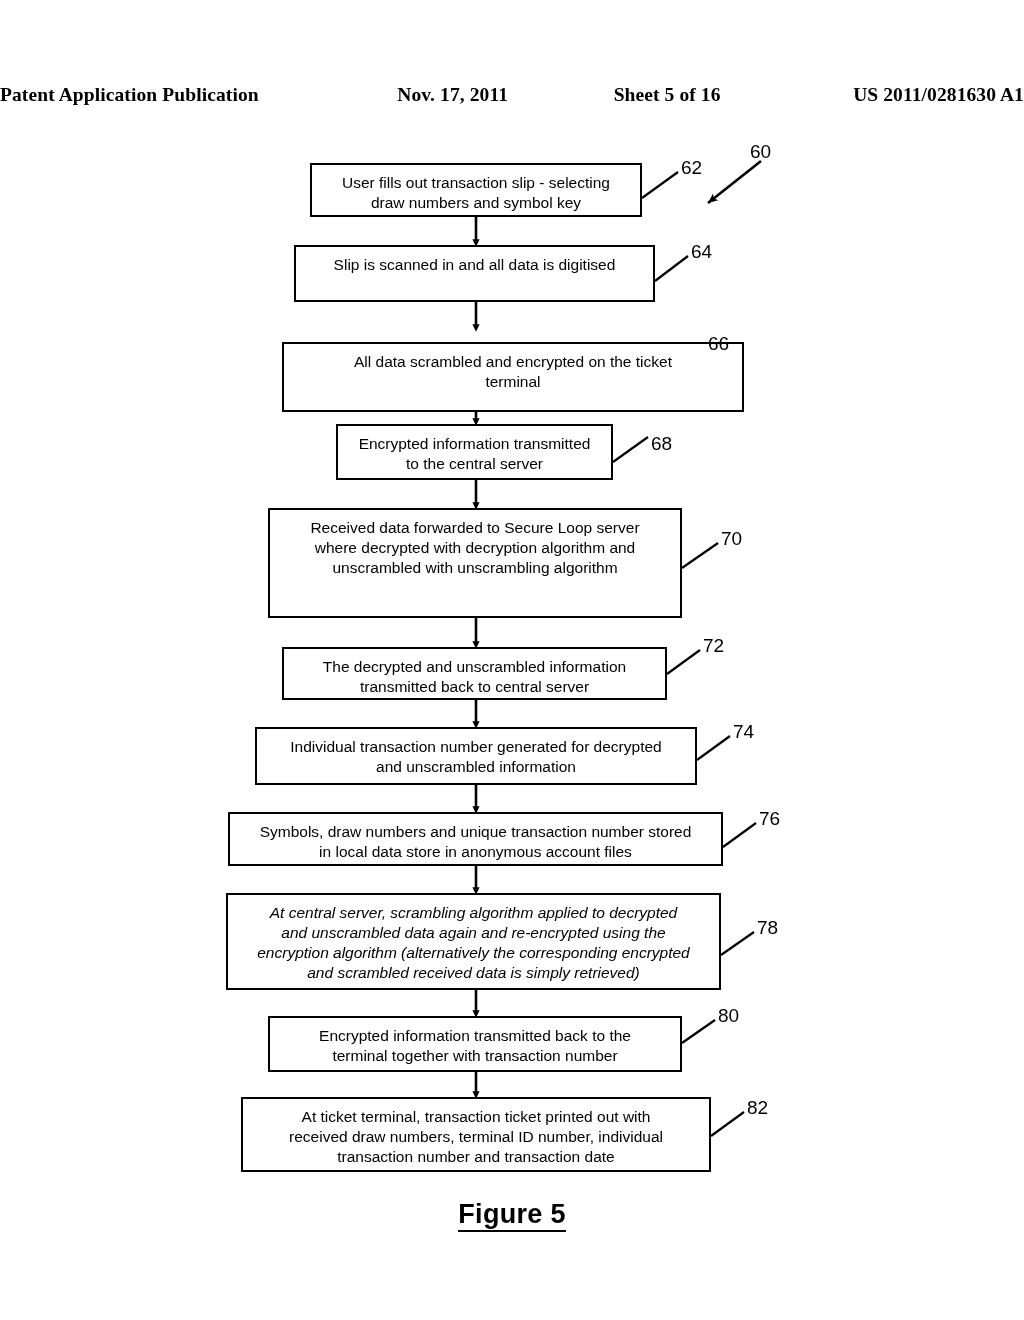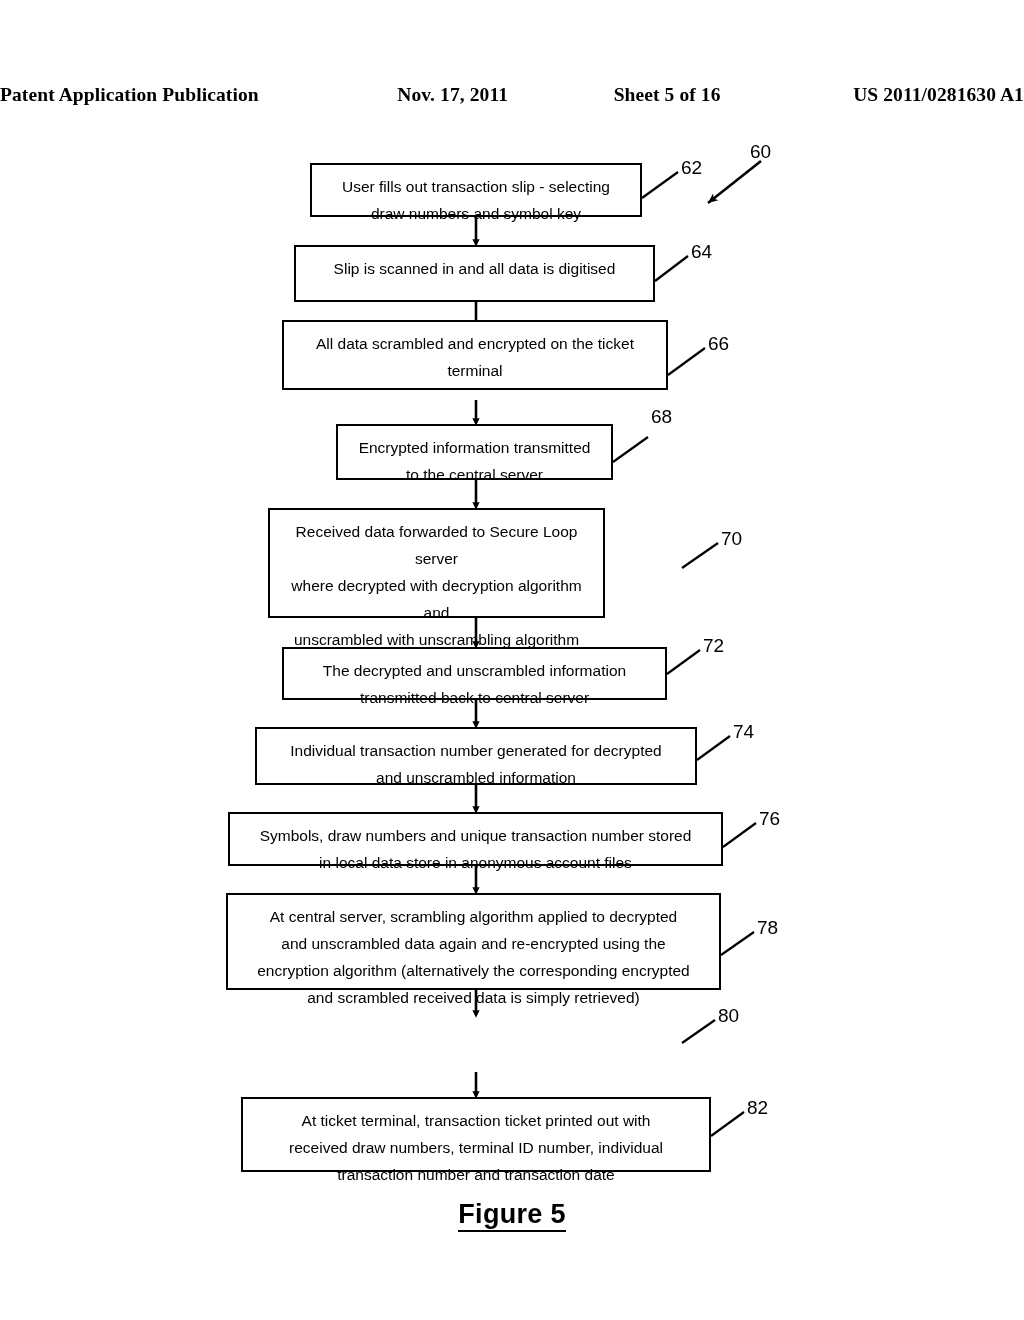--- a/index.html
+++ b/index.html
@@ -63,21 +63,21 @@
     padding-top: 8px;
   }
   .node-text {
     position: absolute;
     left: 0;
     right: 0;
     top: 8px;
     text-align: center;
     font-family: "Liberation Sans", sans-serif;
     font-size: 15.5px;
-    line-height: 27px;
+    line-height: 20px;
     color: #000000;
     padding: 0 8px;
     box-sizing: border-box;
     white-space: pre-line;
   }
 
   .ref-label {
     position: absolute;
     font-family: "Liberation Sans", sans-serif;
     font-size: 19px;
@@ -157,70 +157,74 @@
 
   <div class="node-box" style="left:310px; top:163px; width:332px; height:54px;">
     <div class="node-text">User fills out transaction slip - selecting
 draw numbers and symbol key</div>
   </div>
 
   <div class="node-box" style="left:294px; top:245px; width:361px; height:57px;">
     <div class="node-text">Slip is scanned in and all data is digitised</div>
   </div>
 
-  <div class="node-box" style="left:282px; top:320px; width:386px; height:70px;">
+  <div class="node-box" style="left:282px; top:342px; width:462px; height:70px;">
     <div class="node-text">All data scrambled and encrypted on the ticket
 terminal</div>
   </div>
 
   <div class="node-box" style="left:336px; top:424px; width:277px; height:56px;padding-left:32px;">
     <div class="node-text">Encrypted information transmitted
 to the central server</div>
   </div>
 
-  <div class="node-box" style="left:268px; top:508px; width:337px; height:110px;">
+  <div class="node-box" style="left:268px; top:508px; width:414px; height:110px;">
     <div class="node-text">Received data forwarded to Secure Loop server
 where decrypted with decryption algorithm and
 unscrambled with unscrambling algorithm</div>
   </div>
 
   <div class="node-box" style="left:282px; top:647px; width:385px; height:53px;">
     <div class="node-text">The decrypted and unscrambled information
 transmitted back to central server</div>
   </div>
 
   <div class="node-box" style="left:255px; top:727px; width:442px; height:58px;">
     <div class="node-text">Individual transaction number generated for decrypted
 and unscrambled information</div>
   </div>
 
   <div class="node-box" style="left:228px; top:812px; width:495px; height:54px;">
     <div class="node-text">Symbols, draw numbers and unique transaction number stored
 in local data store in anonymous account files</div>
   </div>
 
-  <div class="node-box" style="left:226px; top:893px; width:495px; height:97px;">
+  <div class="node-box" style="left:226px; top:893px; width:495px; height:97px;font-style:italic;">
     <div class="node-text">At central server, scrambling algorithm applied to decrypted
 and unscrambled data again and re-encrypted using the
 encryption algorithm (alternatively the corresponding encrypted
 and scrambled received data is simply retrieved)</div>
   </div>
 
+  <div class="node-box" style="left:268px; top:1016px; width:414px; height:56px;">
+    <div class="node-text">Encrypted information transmitted back to the
+terminal together with transaction number</div>
+  </div>
 
   <div class="node-box" style="left:241px; top:1097px; width:470px; height:75px;">
     <div class="node-text">At ticket terminal, transaction ticket printed out with
 received draw numbers, terminal ID number, individual
 transaction number and transaction date</div>
   </div>
 
   <div class="ref-label" style="left:750px; top:142px;">60</div>
   <div class="ref-label" style="left:681px; top:158px;">62</div>
   <div class="ref-label" style="left:691px; top:242px;">64</div>
   <div class="ref-label" style="left:708px; top:334px;">66</div>
-  <div class="ref-label" style="left:651px; top:407px;">68</div>
+  <div class="ref-label" style="left:651px; top:434px;">68</div>
   <div class="ref-label" style="left:721px; top:529px;">70</div>
   <div class="ref-label" style="left:703px; top:636px;">72</div>
   <div class="ref-label" style="left:733px; top:722px;">74</div>
   <div class="ref-label" style="left:759px; top:809px;">76</div>
   <div class="ref-label" style="left:757px; top:918px;">78</div>
   <div class="ref-label" style="left:718px; top:1006px;">80</div>
   <div class="ref-label" style="left:747px; top:1098px;">82</div>
 
 </div>
 

